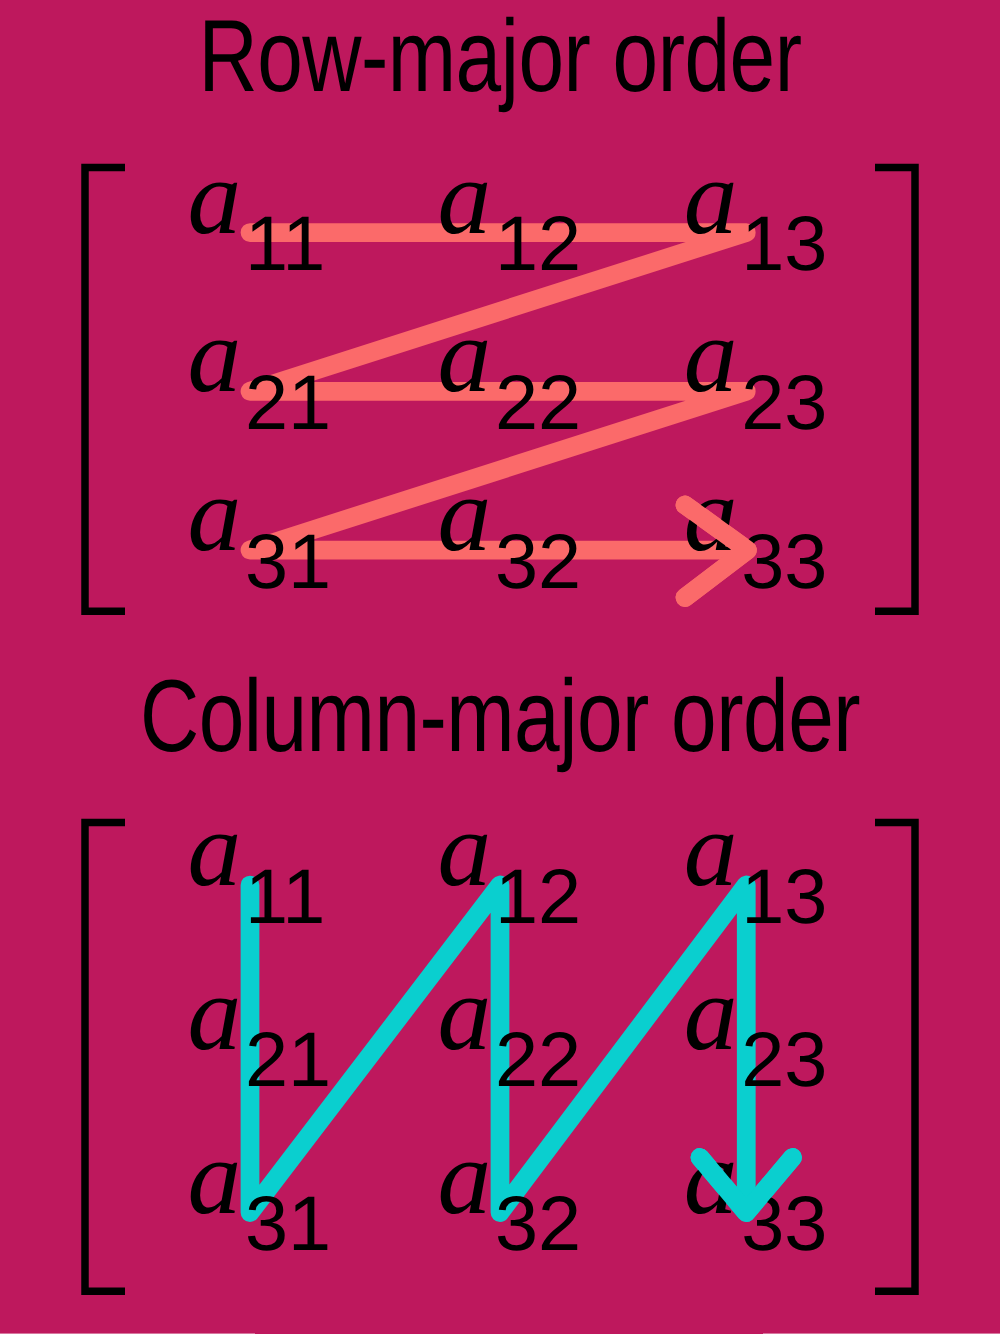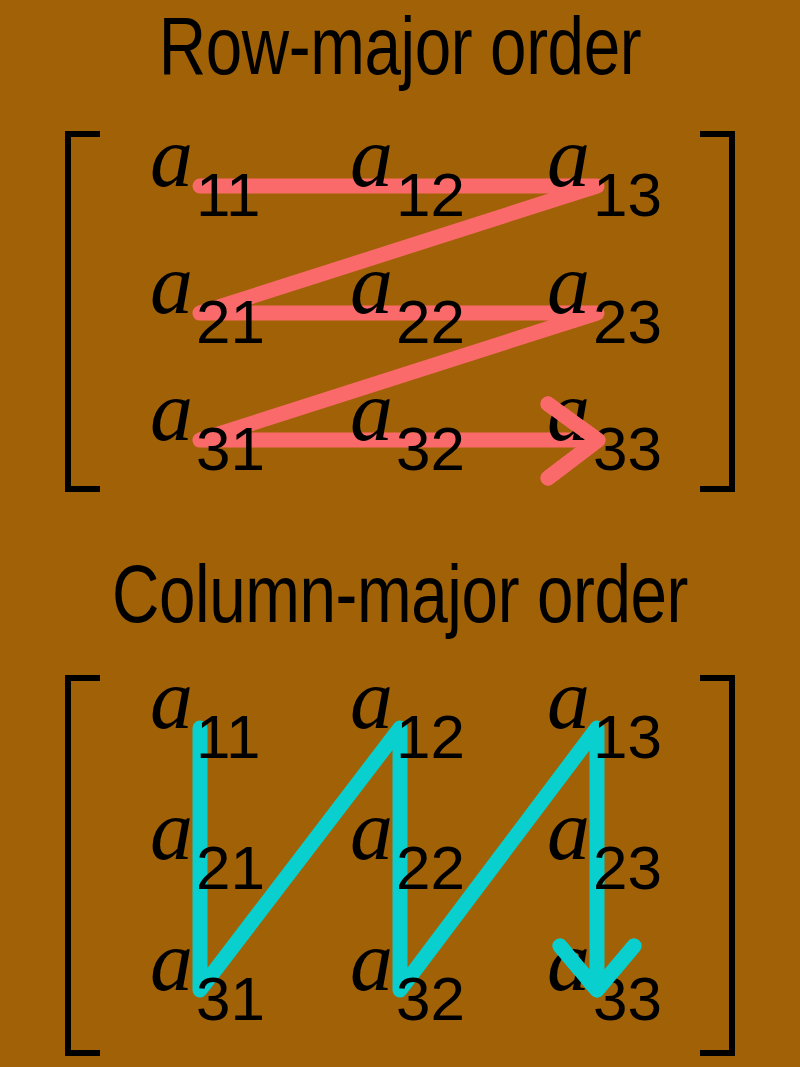--- a/index.html
+++ b/index.html
@@ -71,21 +71,21 @@
   .arrowhead {
     fill: none;
     stroke-width: 15;
     stroke-linecap: round;
     stroke-linejoin: round;
   }
 </style>
 </head>
 <body>
 
-<div id="root" style="background: #a16207;">
+<div id="root" style="background: #be185d;">
 
   <div class="panel" style="top:0;height:510px;">
 
     <div class="panel-title" style="top:-2px;font-size:82px;line-height:96px;transform:scaleX(0.80);transform-origin:50% 50%;">Row-major order</div>
 
     <svg class="matrix-svg" style="top:108px;" width="800" height="400" viewBox="0 0 800 400">
 
       <path class="bracket" d="M 100 26 L 68 26 L 68 381 L 100 381"></path>
 
       <path class="bracket" d="M 700 26 L 732 26 L 732 381 L 700 381"></path>
@@ -138,21 +138,21 @@
         <g>
           <text class="mx-a" x="547" y="332">a</text>
           <text class="mx-sub" x="593" y="362">33</text>
         </g>
       </g>
 
       <path class="arrowhead" d="M 548 296 L 598 332 L 548 370" stroke="#FB6A6A"></path>
     </svg>
   </div>
 
-  <div class="panel" style="top:548px;height:519px;">
+  <div class="panel" style="top:528px;height:519px;">
 
     <div class="panel-title" style="top:-2px;font-size:82px;line-height:96px;transform:scaleX(0.80);transform-origin:50% 50%;">Column-major order</div>
 
     <svg class="matrix-svg" style="top:108px;" width="800" height="410" viewBox="0 0 800 410">
 
       <path class="bracket" d="M 100 22 L 68 22 L 68 397 L 100 397"></path>
 
       <path class="bracket" d="M 700 22 L 732 22 L 732 397 L 700 397"></path>
 
       <g>

